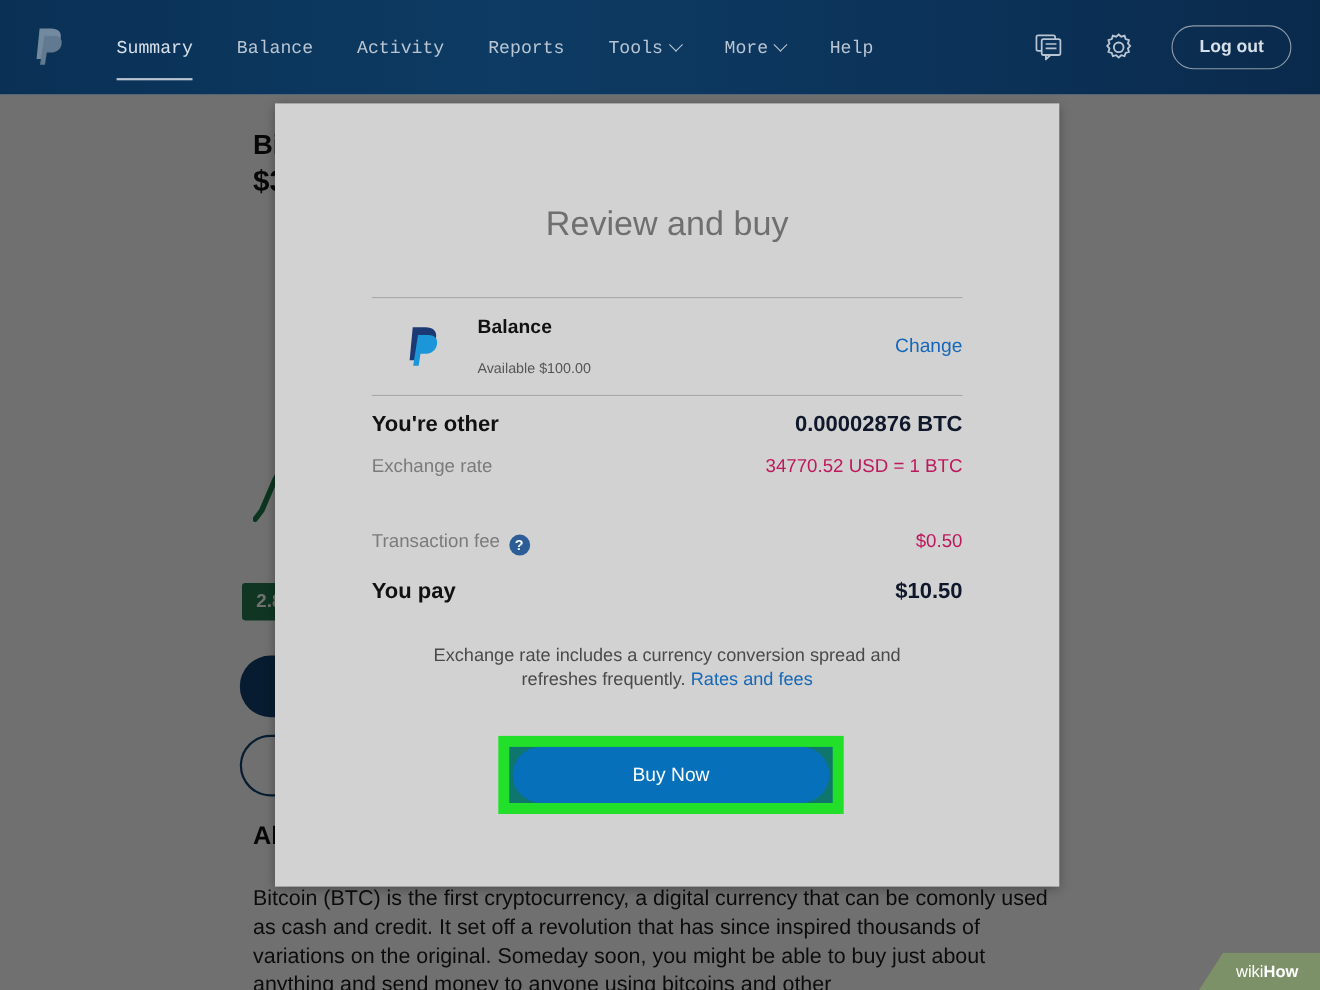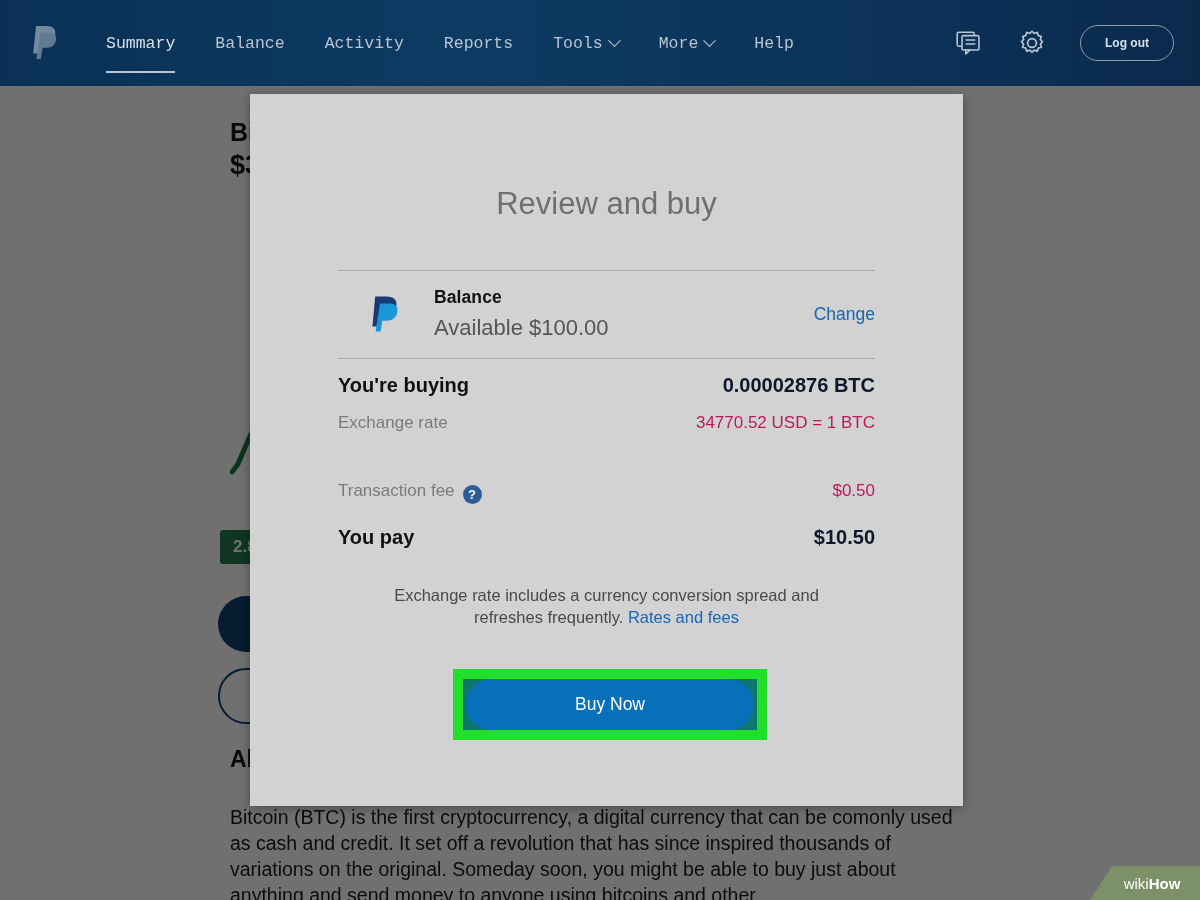--- a/index.html
+++ b/index.html
@@ -81,21 +81,21 @@
     align-items: center;
     gap: 34px;
     margin-right: 26px;
   }
   .nav-icon { cursor: pointer; display: flex; align-items: center; }
   #logout-btn {
     border: 1.6px solid #8e9cab;
     color: #d7e0e9;
     border-radius: 30px;
     padding: 10px 24px;
-    font-size: 12px;
+    font-size: 16px;
     font-weight: bold;
     cursor: pointer;
     white-space: nowrap;
   }
 
   
   #page-body {
     position: absolute;
     left: 0; top: 86px;
     width: 1200px; height: 814px;
@@ -232,23 +232,23 @@
     align-items: center;
   }
   #balance-texts { flex: 1; }
   #balance-label {
     font-size: 17.5px;
     color: #111;
     font-weight: bold;
     letter-spacing: .1px;
   }
   #balance-available {
-    font-size: 22px;
+    font-size: 13px;
     color: #555;
-    margin-top: 7px;
+    margin-top: 19px;
   }
   #change-link {
     font-size: 17.5px;
     color: #1567b8;
     cursor: pointer;
   }
 
   
   .rows { margin: 0 88px; }
   .row {
@@ -474,21 +474,21 @@
         <div id="balance-available">Available $100.00</div>
       </div>
       <div id="change-link">Change</div>
     </div>
 
     <div class="rule"></div>
 
     <div class="rows">
 
       <div class="row row-strong" id="row-buying">
-        <span class="row-label">You're buying</span>
+        <span class="row-label">You're other</span>
         <span class="row-value">0.00002876 BTC</span>
       </div>
 
       <div class="row row-muted" id="row-rate">
         <span class="row-label">Exchange rate</span>
         <span class="row-value">34770.52 USD = 1 BTC</span>
       </div>
 
 
       <div class="row row-muted" id="row-fee">

